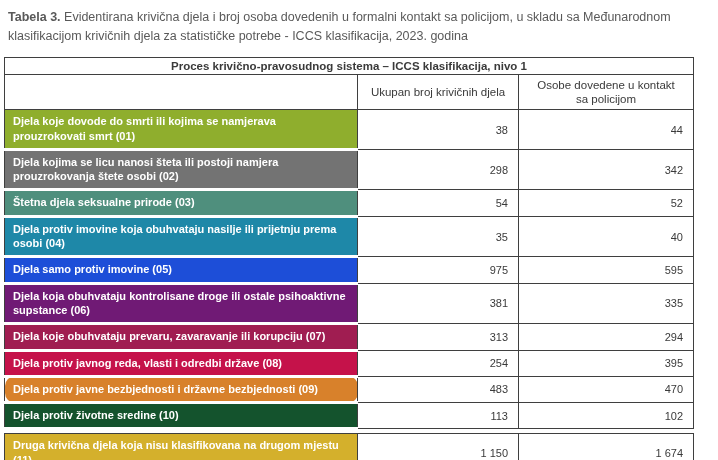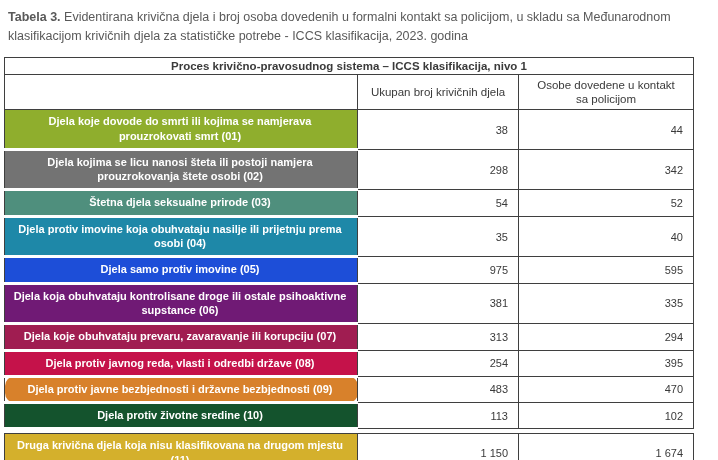--- a/index.html
+++ b/index.html
@@ -52,21 +52,20 @@
     padding: 3px 12px;
     background: #ffffff;
   }
   th.corner-empty { background: #ffffff; }
   td.label-cell {
     color: #ffffff;
     font-weight: bold;
     line-height: 1.3;
     padding: 4px 10px 5px 8px;
     border-bottom: 3px solid #ffffff;
-    text-align: center;
   }
   tbody tr:last-child td.label-cell {
     border-bottom: 1px solid #3f3f3f;
   }
   td.num-cell {
     background: #ffffff;
     color: #3a3a3a;
     text-align: right;
     padding: 4px 10px;
   }

